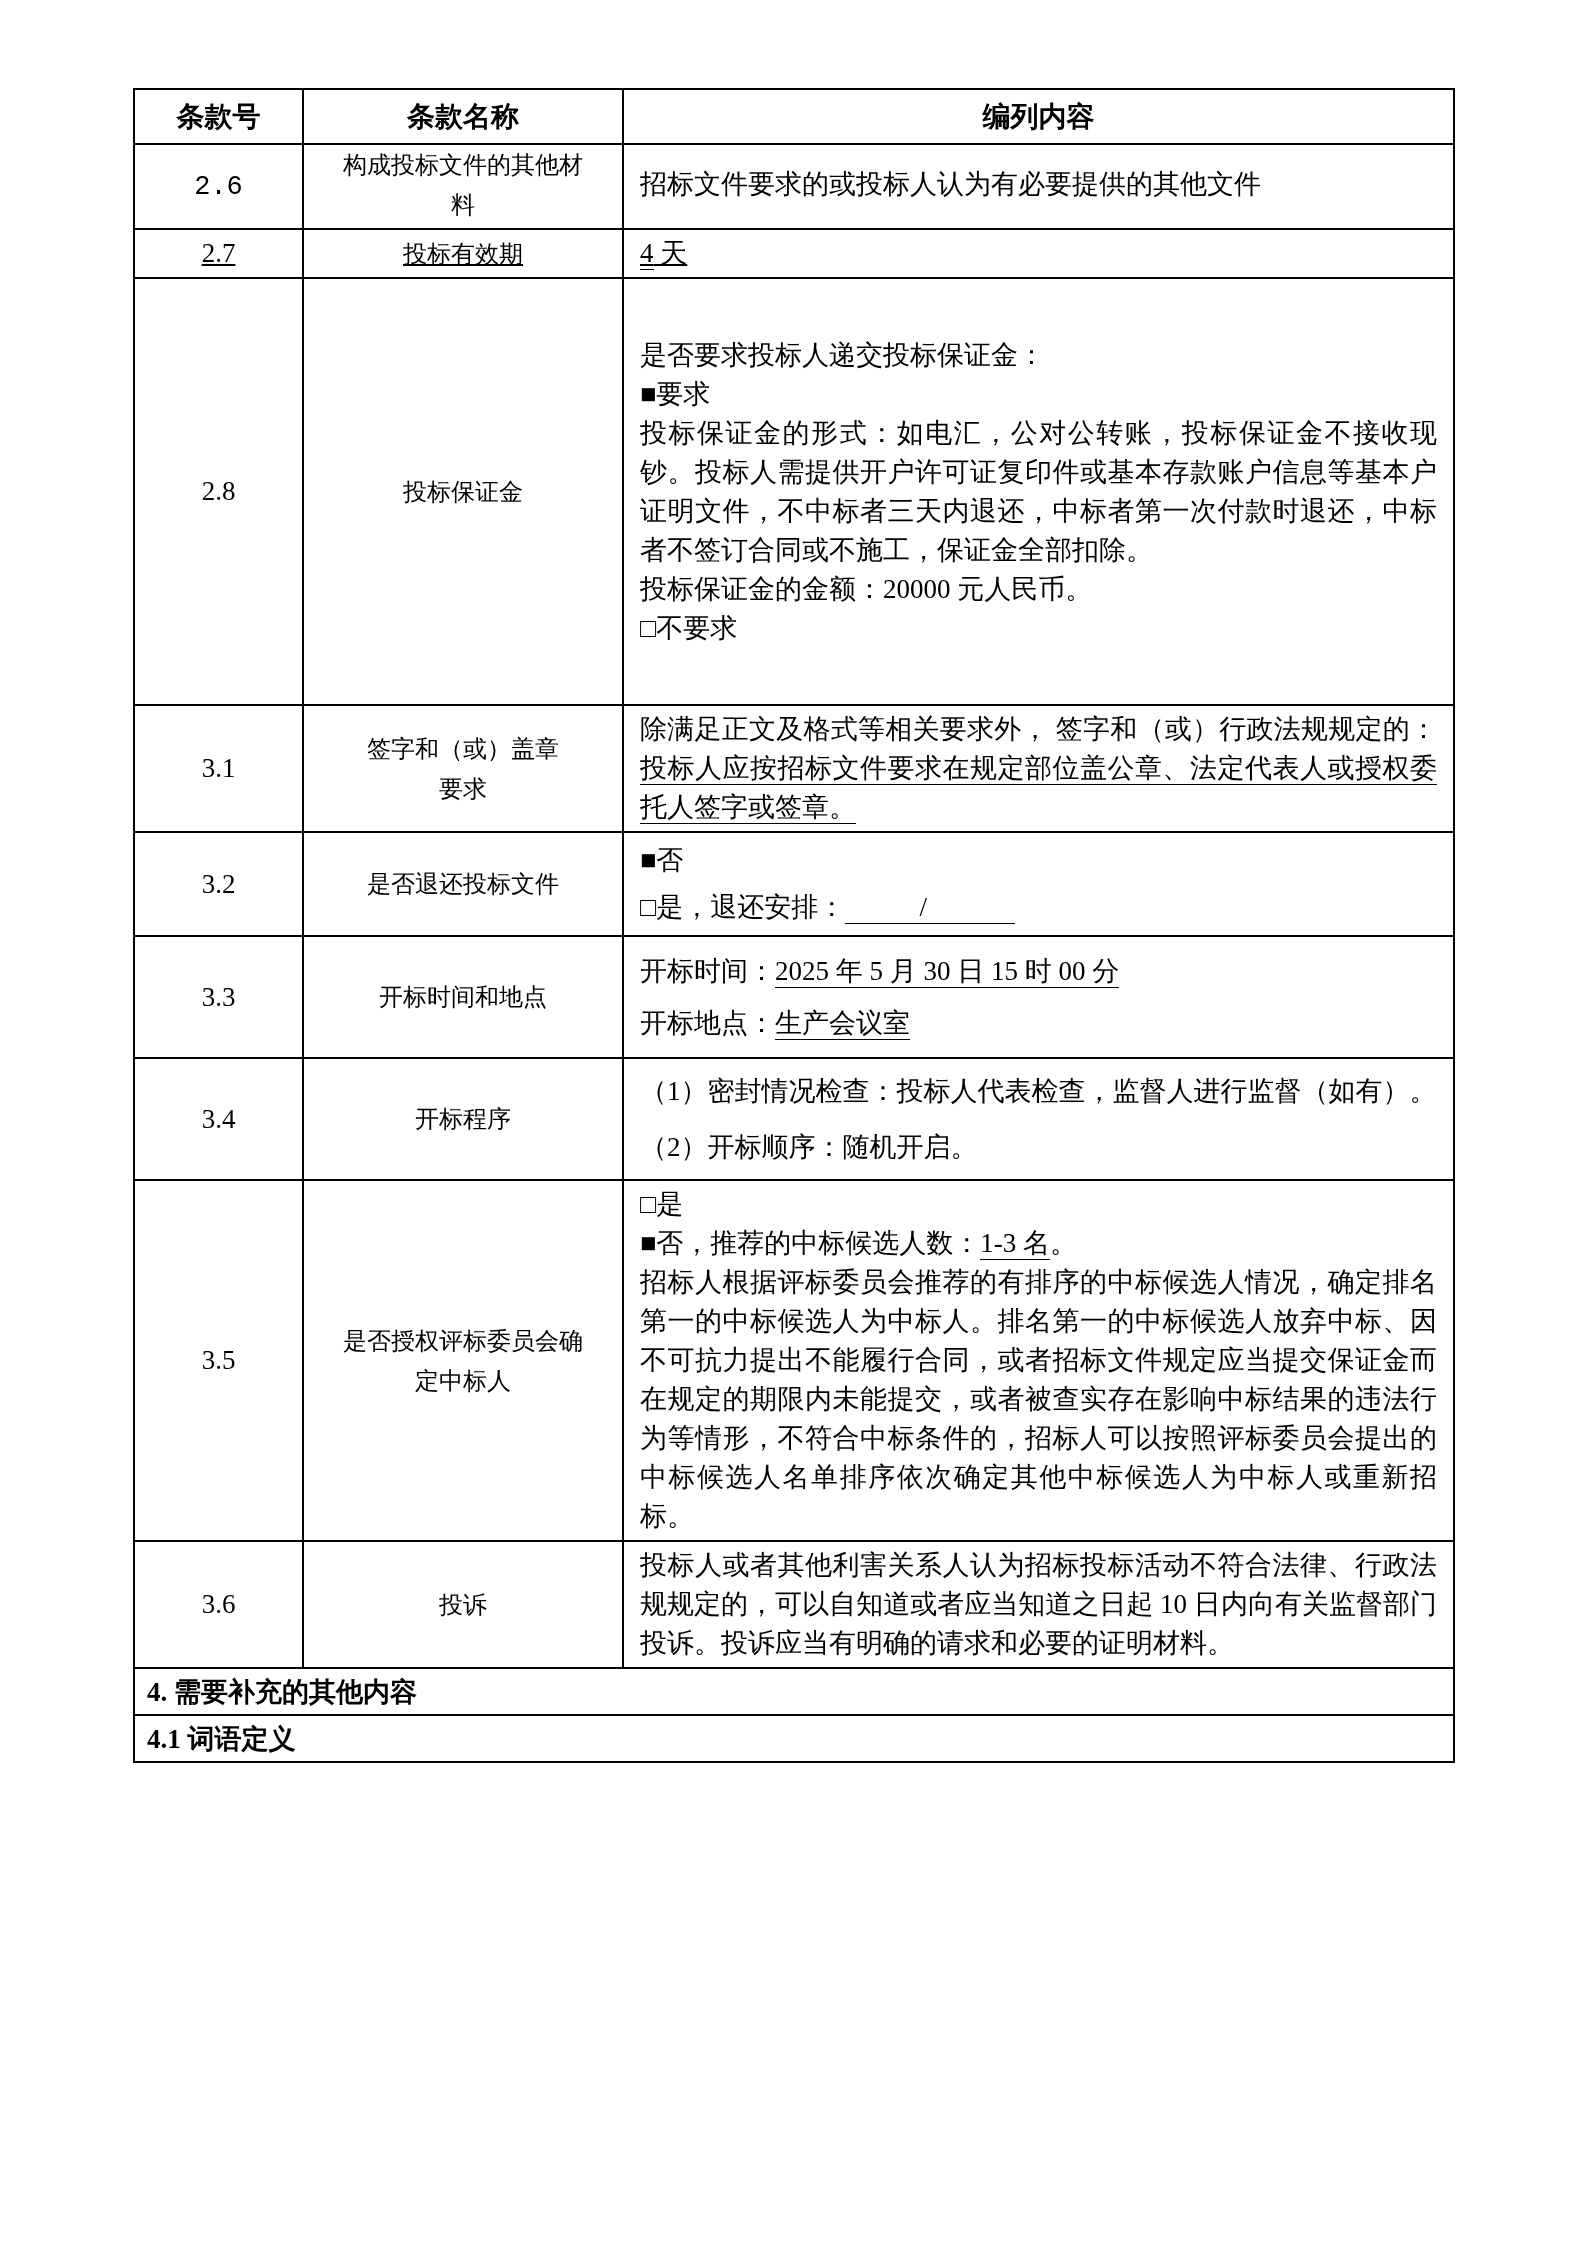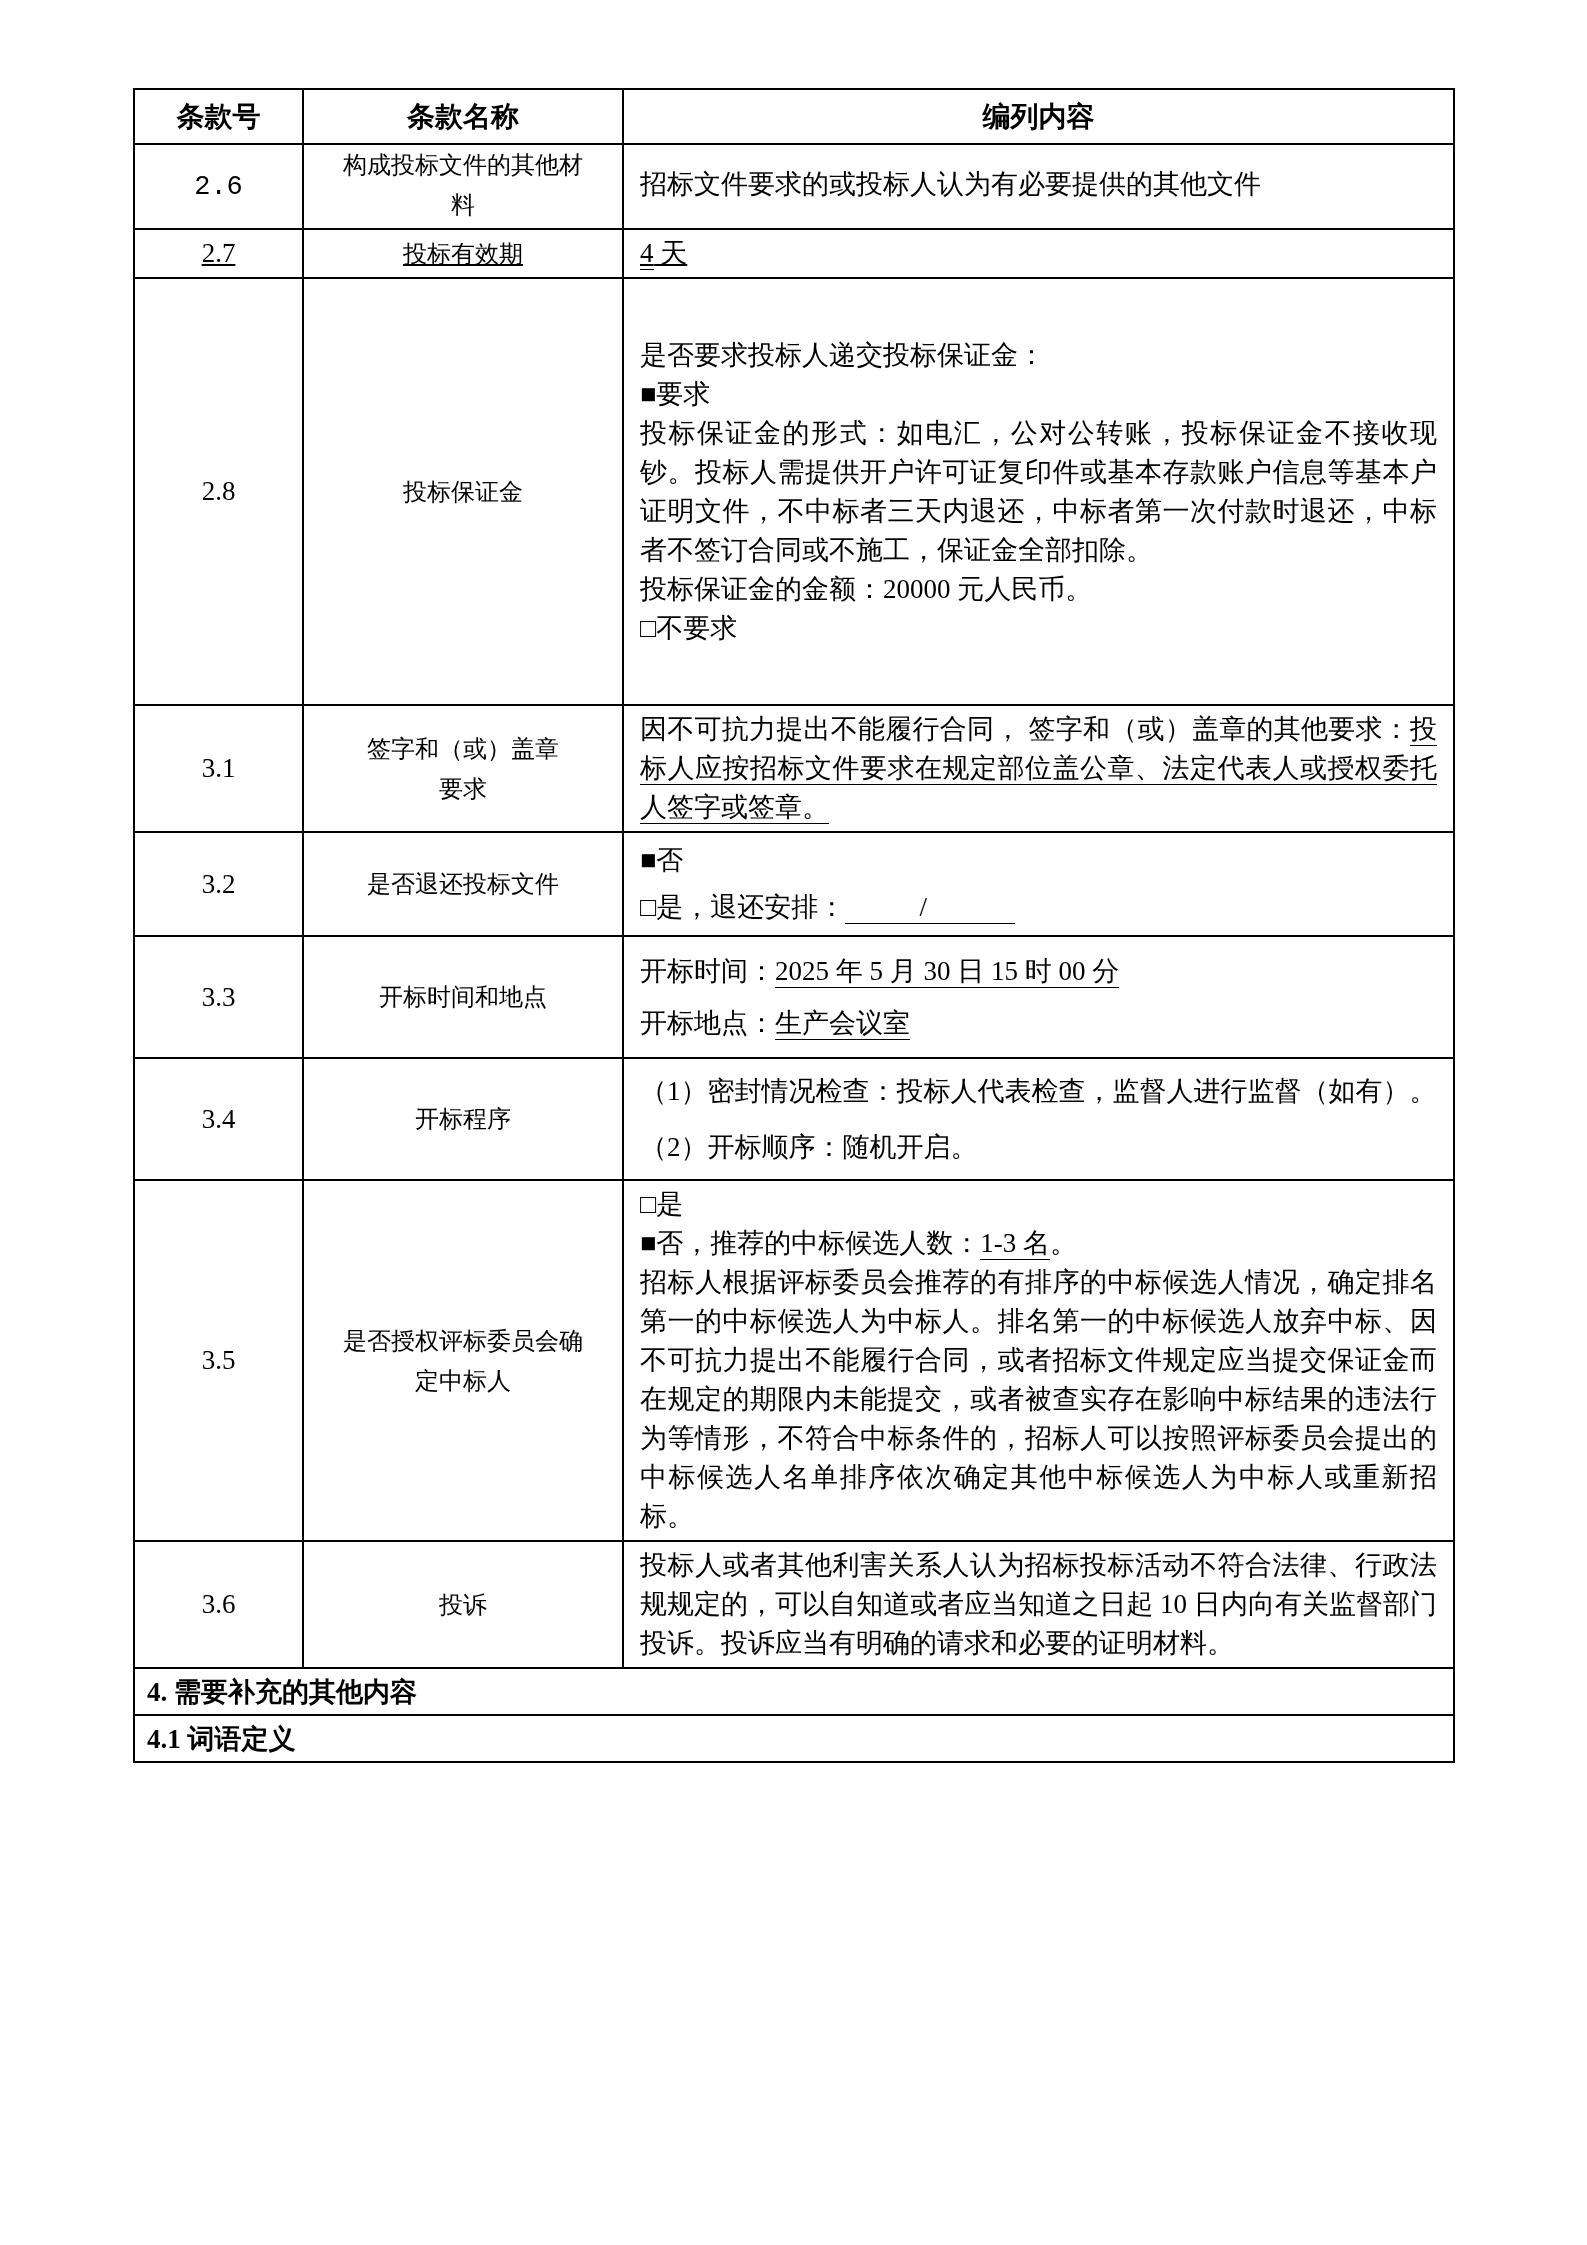--- a/index.html
+++ b/index.html
@@ -118,21 +118,21 @@
             <div class="cline"><span>投标保证金的形式：如电汇，公对公转账，投标保证金不接收现钞。投标人需提供开户许可证复印件或基本存款账户信息等基本户证明文件，不中标者三天内退还，中标者第一次付款时退还，中标者不签订合同或不施工，保证金全部扣除。</span></div>
             <div class="cline"><span>投标保证金的金额：20000 元人民币。</span></div>
             <div class="cline"><span>□</span><span>不要求</span></div>
           </td>
         </tr>
         <tr class="body-row row-4">
           <td class="cell-no">3.1</td>
           <td class="cell-name">签字和（或）盖章
 要求</td>
           <td class="cell-content">
-            <div class="cline"><span>因不可抗力提出不能履行合同， 签字和（或）盖章的其他要求：</span><span class="u">投标人应按招标文件要求在规定部位盖公章、法定代表人或授权委托人签字或签章。</span></div>
+            <div class="cline"><span>除满足正文及格式等相关要求外， 签字和（或）行政法规规定的：</span><span class="u">投标人应按招标文件要求在规定部位盖公章、法定代表人或授权委托人签字或签章。</span></div>
           </td>
         </tr>
         <tr class="body-row row-5">
           <td class="cell-no">3.2</td>
           <td class="cell-name">是否退还投标文件</td>
           <td class="cell-content">
             <div class="cline"><span>■</span><span>否</span></div>
             <div class="cline"><span>□</span><span>是，退还安排：</span><span class="u">&nbsp;&nbsp;&nbsp;&nbsp;&nbsp;&nbsp;&nbsp;&nbsp;&nbsp;&nbsp;&nbsp;/&nbsp;&nbsp;&nbsp;&nbsp;&nbsp;&nbsp;&nbsp;&nbsp;&nbsp;&nbsp;&nbsp;&nbsp;&nbsp;</span></div>
           </td>
         </tr>

